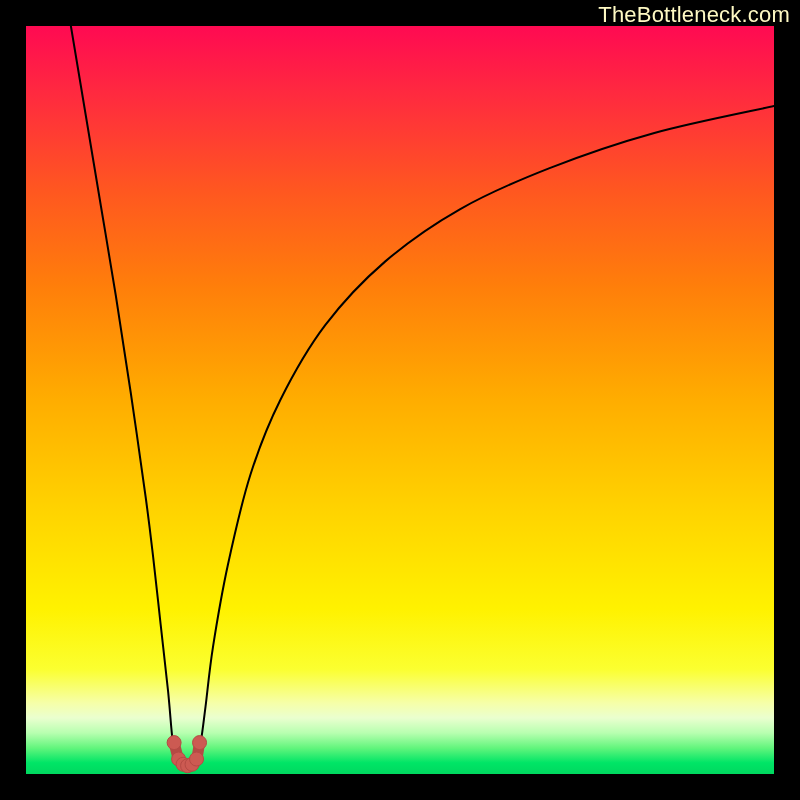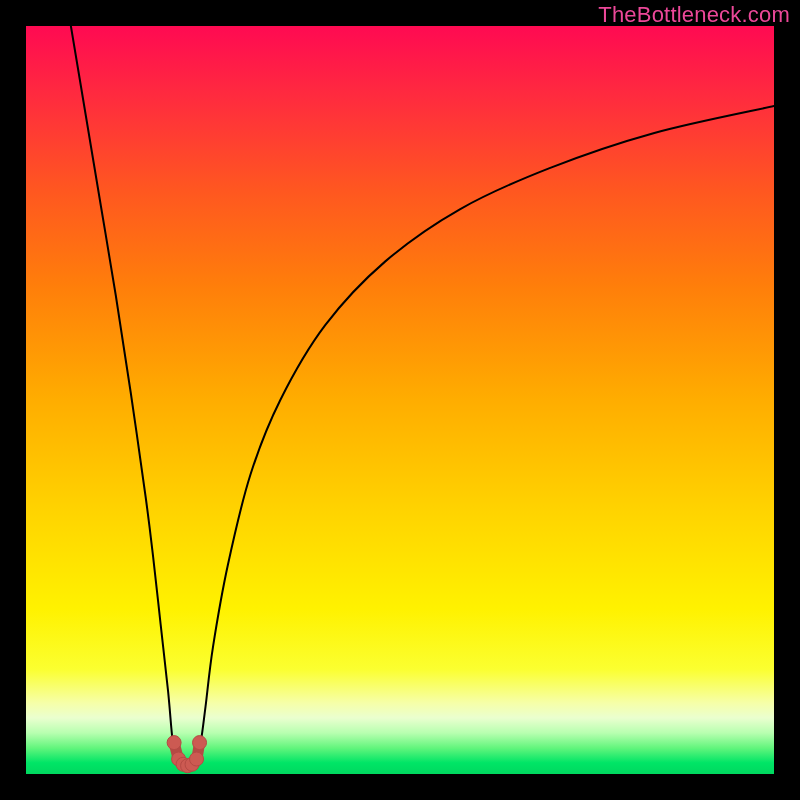--- a/index.html
+++ b/index.html
@@ -24,21 +24,21 @@
     height: 748px;
     overflow: hidden;
   }
   .plot svg {
     display: block;
   }
   .watermark {
     position: absolute;
     top: 2px;
     right: 10px;
-    color: #ec4899;
+    color: #fef9c3;
     font-size: 22px;
     font-weight: 400;
     letter-spacing: 0.2px;
     user-select: none;
   }
 </style>
 </head>
 <body>
 
 <div class="frame">

